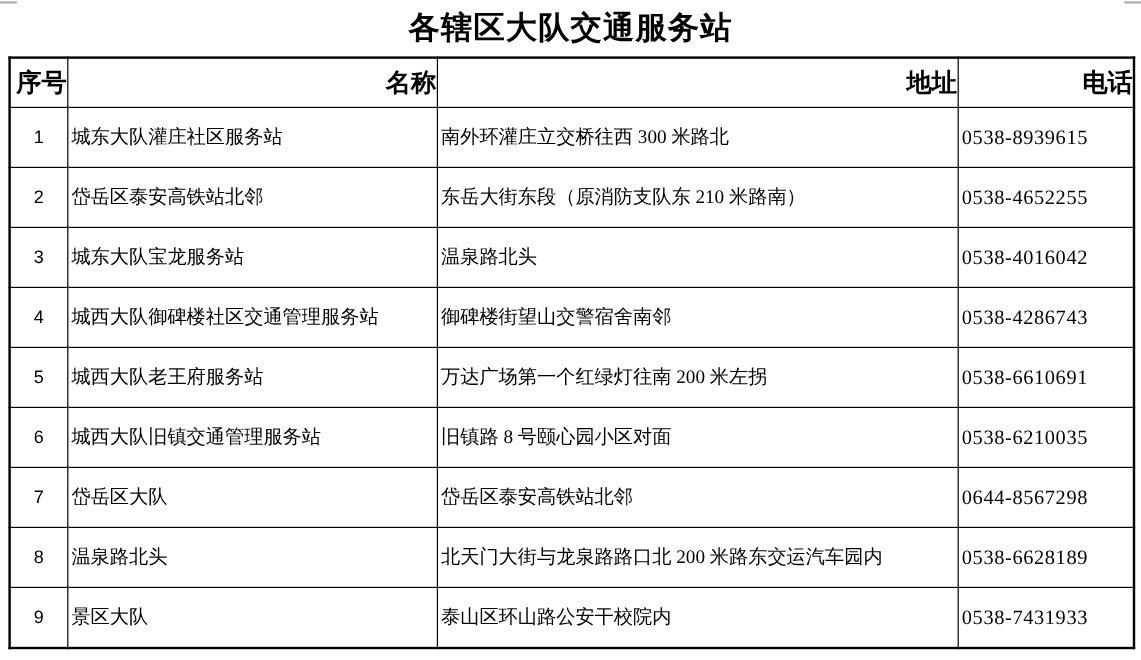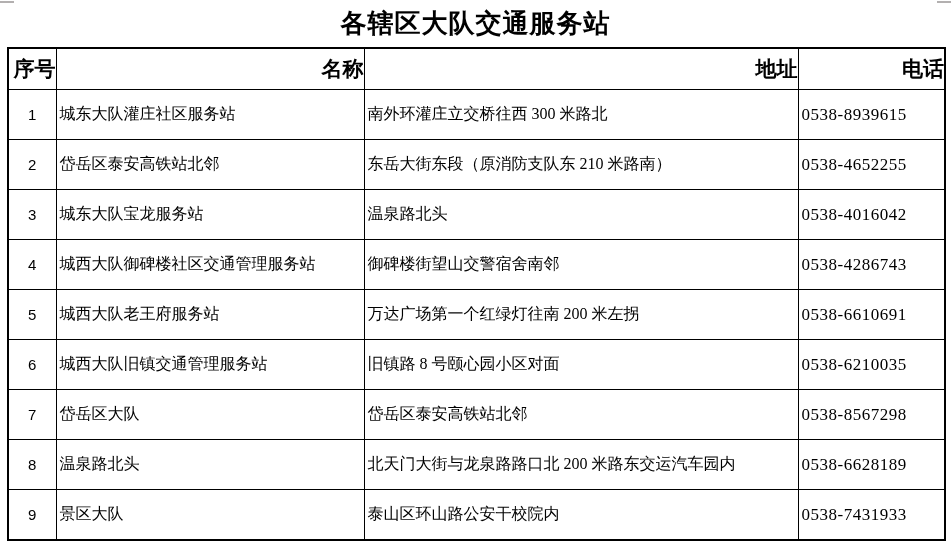--- a/index.html
+++ b/index.html
@@ -139,21 +139,21 @@
     <tr>
       <td class="seq">6</td>
       <td class="name">城西大队旧镇交通管理服务站</td>
       <td class="addr">旧镇路 8 号颐心园小区对面</td>
       <td class="phone">0538-6210035</td>
     </tr>
     <tr>
       <td class="seq">7</td>
       <td class="name">岱岳区大队</td>
       <td class="addr">岱岳区泰安高铁站北邻</td>
-      <td class="phone">0538-8567298</td>
+      <td class="phone">0644-8567298</td>
     </tr>
     <tr>
       <td class="seq">8</td>
       <td class="name">温泉路北头</td>
       <td class="addr">北天门大街与龙泉路路口北 200 米路东交运汽车园内</td>
       <td class="phone">0538-6628189</td>
     </tr>
     <tr>
       <td class="seq">9</td>
       <td class="name">景区大队</td>

